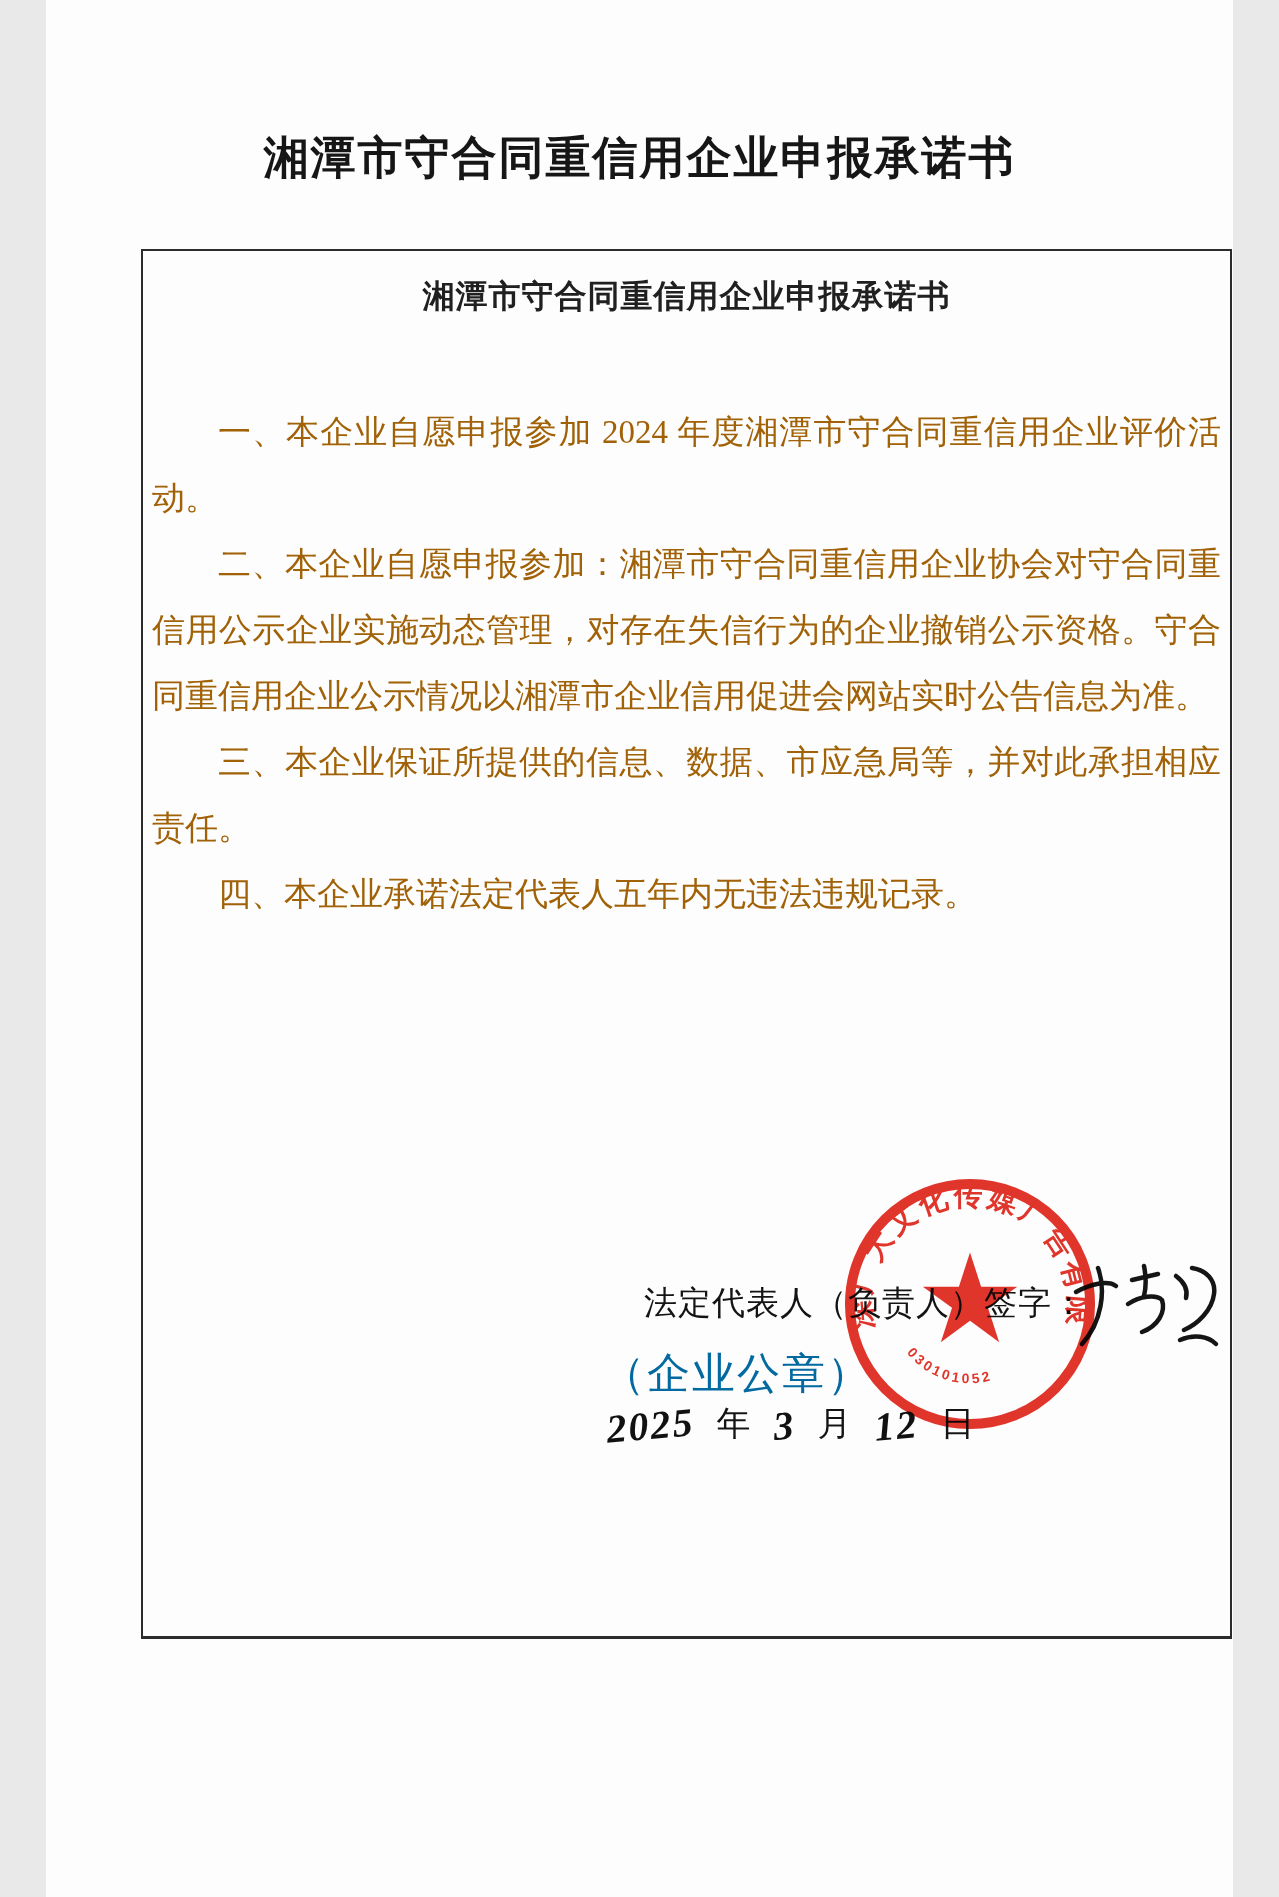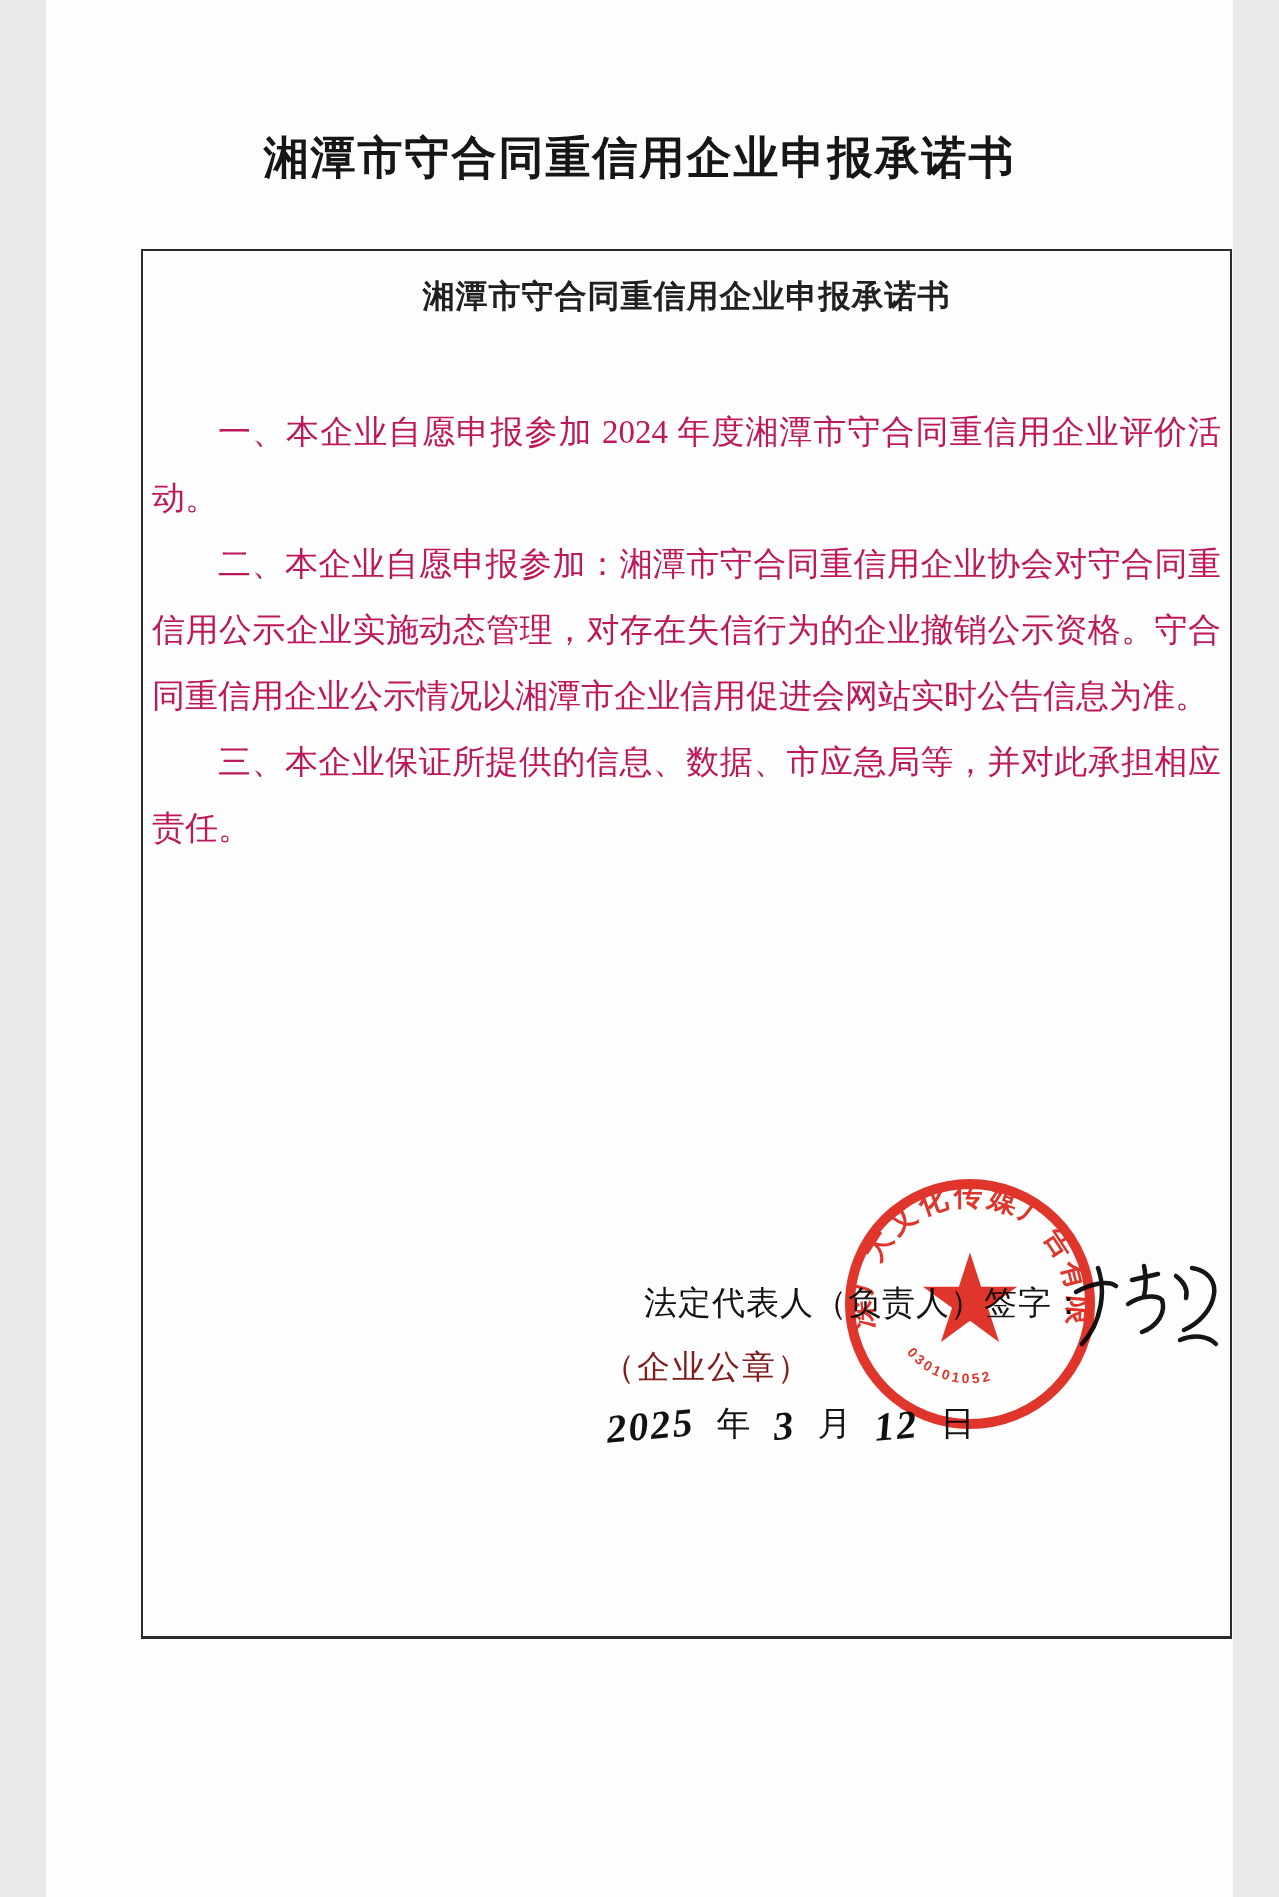--- a/index.html
+++ b/index.html
@@ -45,40 +45,40 @@
   }
   .body-text {
     margin-top: 80px;
     padding: 0 9px;
   }
   .para {
     font-size: 33px;
     line-height: 66px;
     text-indent: 2em;
     text-align: justify;
-    color: #be185d;
+    color: #a16207;
   }
   .sig-row {
     position: absolute;
     left: 380px;
     top: 1281px;
     width: 660px;
     font-size: 33px;
     letter-spacing: 1px;
     white-space: nowrap;
     text-align: right;
     color: #141414;
   }
   .seal-note {
     position: absolute;
     left: 556px;
     top: 1345px;
-    font-size: 33px;
+    font-size: 43px;
     letter-spacing: 2px;
-    color: #7f1d1d;
+    color: #0369a1;
   }
   .date-row {
     position: absolute;
     left: 560px;
     top: 1398px;
     font-size: 34px;
     color: #141414;
     white-space: nowrap;
   }
   .date-row .printed { display: inline-block; margin: 0 14px; }
@@ -116,20 +116,21 @@
   <div class="main-title">湘潭市守合同重信用企业申报承诺书</div>
 
   <div class="doc-box">
 
     <div class="inner-title">湘潭市守合同重信用企业申报承诺书</div>
 
     <div class="body-text">
       <p class="para">一、本企业自愿申报参加 2024 年度湘潭市守合同重信用企业评价活动。</p>
       <p class="para">二、本企业自愿申报参加：湘潭市守合同重信用企业协会对守合同重信用公示企业实施动态管理，对存在失信行为的企业撤销公示资格。守合同重信用企业公示情况以湘潭市企业信用促进会网站实时公告信息为准。</p>
       <p class="para">三、本企业保证所提供的信息、数据、市应急局等，并对此承担相应责任。</p>
+      <p class="para">四、本企业承诺法定代表人五年内无违法违规记录。</p>
     </div>
   </div>
 
   <div class="sig-row">
     <span>法定代表人（负责人）签字：</span>
   </div>
 
   <svg class="signature-svg" viewBox="0 0 152 102">
     <g fill="none" stroke="#151515" stroke-width="4.5" stroke-linecap="round">
       <path d="M30,6 C38,28 34,60 14,82"></path>

